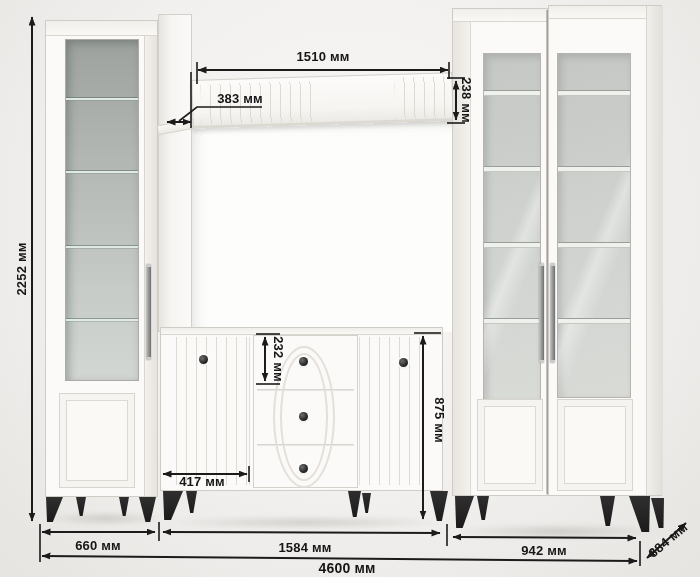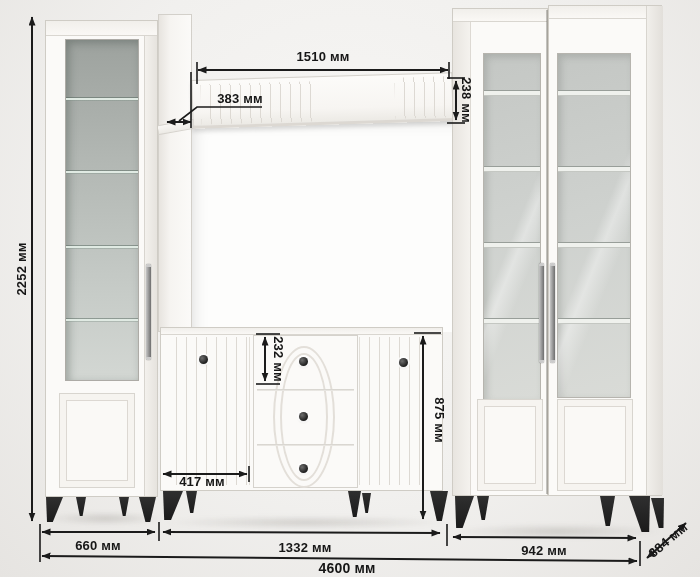--- a/index.html
+++ b/index.html
@@ -175,19 +175,19 @@
   </svg>
 
   <div class="dim rot-ccw" style="left:21px;top:269px;">2252 мм</div>
   <div class="dim" style="left:323px;top:56px;">1510 мм</div>
   <div class="dim" style="left:240px;top:98px;">383 мм</div>
   <div class="dim rot-cw" style="left:466px;top:100px;">238 мм</div>
   <div class="dim rot-cw" style="left:278px;top:359px;">232 мм</div>
   <div class="dim" style="left:202px;top:460px;margin-top:21px;">417 мм</div>
   <div class="dim rot-cw" style="left:439px;top:420px;">875 мм</div>
   <div class="dim" style="left:98px;top:545px;">660 мм</div>
-  <div class="dim" style="left:305px;top:547px;">1332 мм</div>
+  <div class="dim" style="left:305px;top:547px;">1584 мм</div>
   <div class="dim" style="left:544px;top:550px;">942 мм</div>
   <div class="dim big" style="left:347px;top:568px;">4600 мм</div>
   <div class="dim rot-diag" style="left:668px;top:540px;">384 мм</div>
 
 
 </div>
 
 </body></html>

